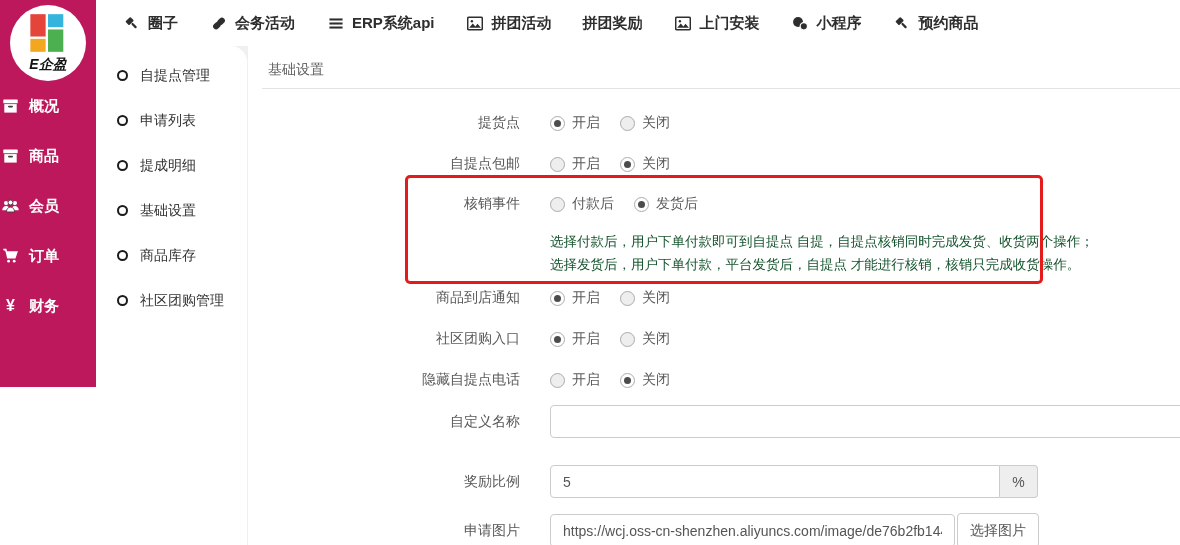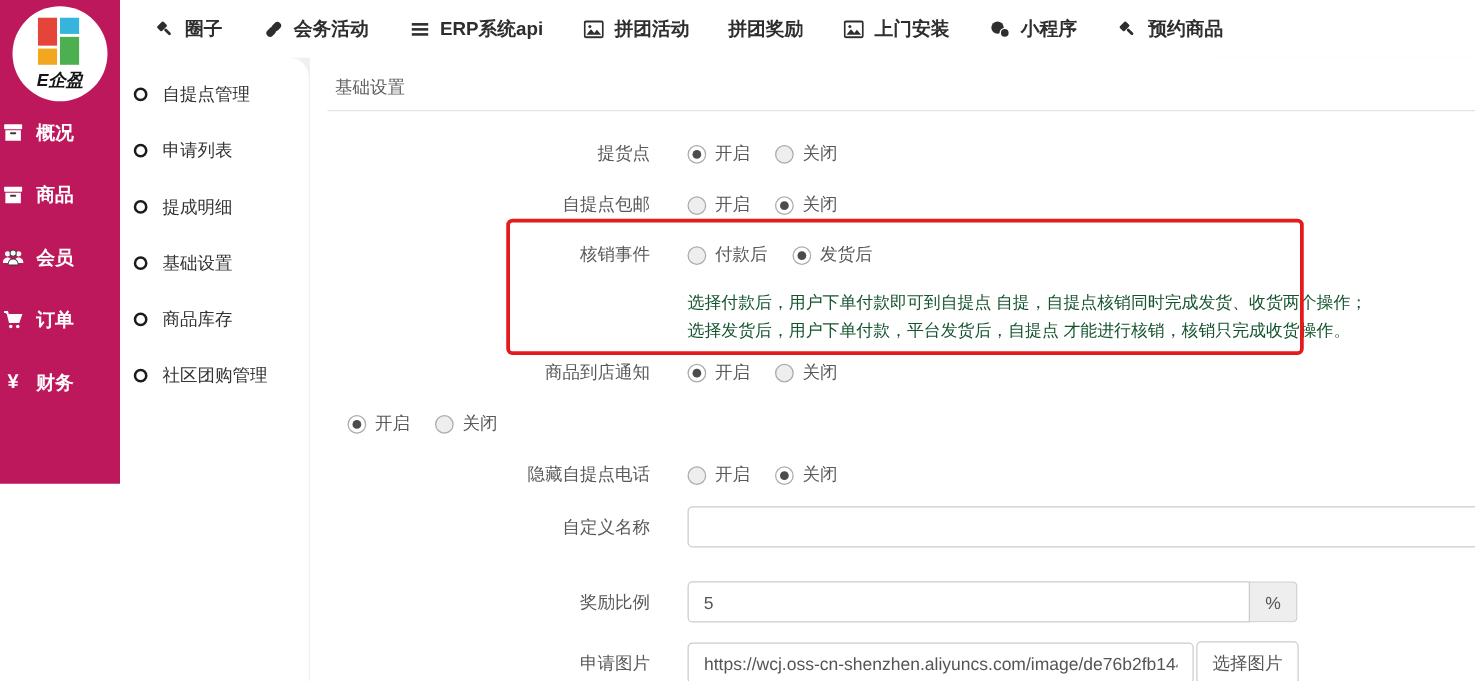--- a/index.html
+++ b/index.html
@@ -24,21 +24,21 @@
   
   .topnav{position:absolute;left:96px;top:0;width:876px;height:46px;background:#fff;
     display:flex;align-items:center;padding-left:26px;gap:31px;box-sizing:border-box;z-index:5;}
   .topnav .nitem{display:flex;align-items:center;gap:7px;font-size:15px;font-weight:700;color:#2e2e2e;cursor:pointer;white-space:nowrap;}
   .topnav .ic svg{width:16px;height:15px;}
 
   
   .lower{position:absolute;left:96px;top:46px;width:1084px;height:499px;background:#eff0f1;}
   .subsidebar{position:absolute;left:0;top:0;width:151px;height:499px;background:#fff;
     border-top-right-radius:16px;box-sizing:border-box;padding-top:7px;}
-  .subsidebar .sitem{height:45px;display:flex;align-items:center;padding-left:11px;gap:12px;
+  .subsidebar .sitem{height:45px;display:flex;align-items:center;padding-left:21px;gap:12px;
     font-size:14px;color:#333;cursor:pointer;}
   .subsidebar .circle-o{width:11px;height:11px;border:2px solid #1b1b1b;border-radius:50%;box-sizing:border-box;flex:0 0 11px;}
 
   .content{position:absolute;left:152px;top:0;width:932px;height:499px;background:#fff;overflow:hidden;}
   .page-title{position:absolute;left:20px;top:15px;font-size:14px;color:#616161;}
   .hdivider{position:absolute;left:14px;right:0;top:42px;border-top:1px solid #e3e3e3;}
 
   
   .frow{position:absolute;left:0;display:flex;align-items:center;height:20px;}
   .flabel{width:272px;text-align:right;font-size:14px;color:#595959;flex:0 0 272px;}
@@ -316,20 +316,21 @@
               <span class="rlabel">开启</span>
             </span>
           <span class="ropt">
               <span class="radio"></span>
               <span class="rlabel">关闭</span>
             </span>
         </div>
       </div>
 
       <div class="frow" style="top:283px">
+        <div class="flabel">社区团购入口</div>
         <div class="fctrl radio-group">
           <span class="ropt">
               <span class="radio sel"></span>
               <span class="rlabel">开启</span>
             </span>
           <span class="ropt">
               <span class="radio"></span>
               <span class="rlabel">关闭</span>
             </span>
         </div>

